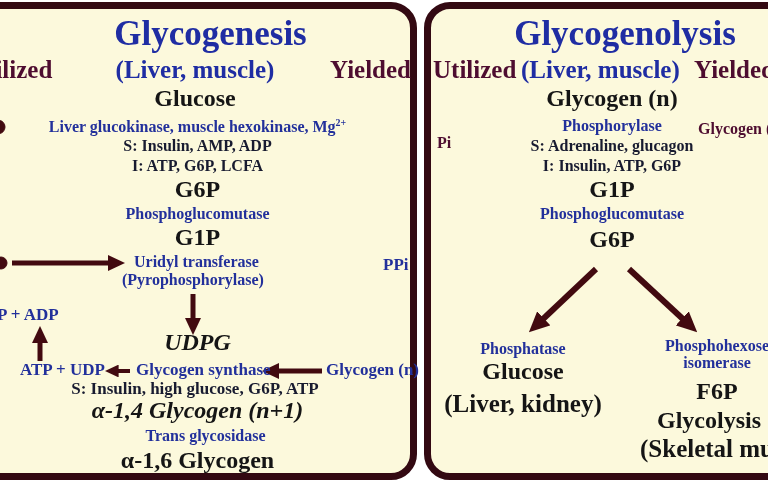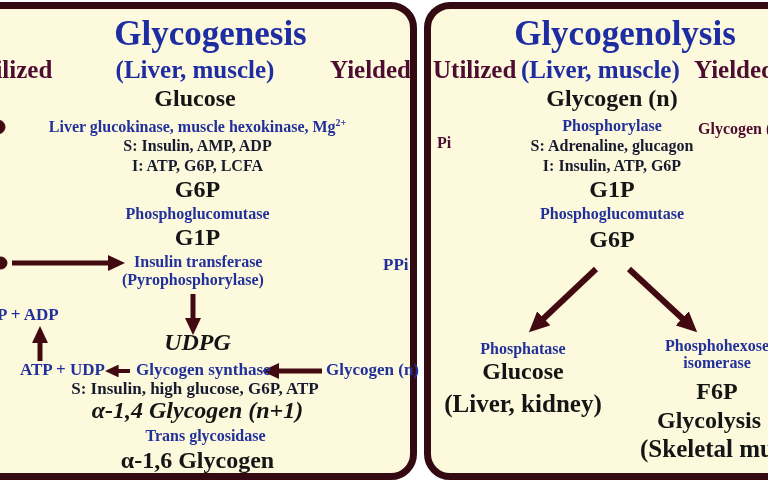--- a/index.html
+++ b/index.html
@@ -65,21 +65,21 @@
 
 <div class="t cmp ctr" style="left:0;top:86px;width:390px;">Glucose</div>
 <div class="t enz ctr" style="left:0;top:118px;width:395px;"><span>Liver glucokinase, muscle hexokinase, Mg</span><sup>2+</sup></div>
 <div class="t si ctr" style="left:0;top:138px;width:395px;">S: Insulin, AMP, ADP</div>
 <div class="t si ctr" style="left:0;top:158px;width:395px;">I: ATP, G6P, LCFA</div>
 
 <div class="t cmp ctr" style="left:0;top:177px;width:395px;">G6P</div>
 <div class="t enz ctr" style="left:0;top:206px;width:395px;">Phosphoglucomutase</div>
 <div class="t cmp ctr" style="left:0;top:225px;width:395px;">G1P</div>
 
-<div class="t enz" style="left:134px;top:254px;">Insulin transferase</div>
+<div class="t enz" style="left:134px;top:254px;">Uridyl transferase</div>
 <div class="t enz" style="left:122px;top:272px;">(Pyrophosphorylase)</div>
 <div class="t side" style="left:383px;top:256px;">PPi</div>
 
 <div class="t side" style="left:-3px;top:306px;">P + ADP</div>
 <div class="t cmp-lg ctr" style="left:0;top:330px;width:395px;">UDPG</div>
 
 <div class="t side" style="left:20px;top:361px;">ATP + UDP</div>
 <div class="t side" style="left:136px;top:361px;">Glycogen synthase</div>
 <div class="t side" style="left:326px;top:361px;">Glycogen (n)</div>
 <div class="t si17 ctr" style="left:0;top:380px;width:390px;">S: Insulin, high glucose, G6P, ATP</div>

